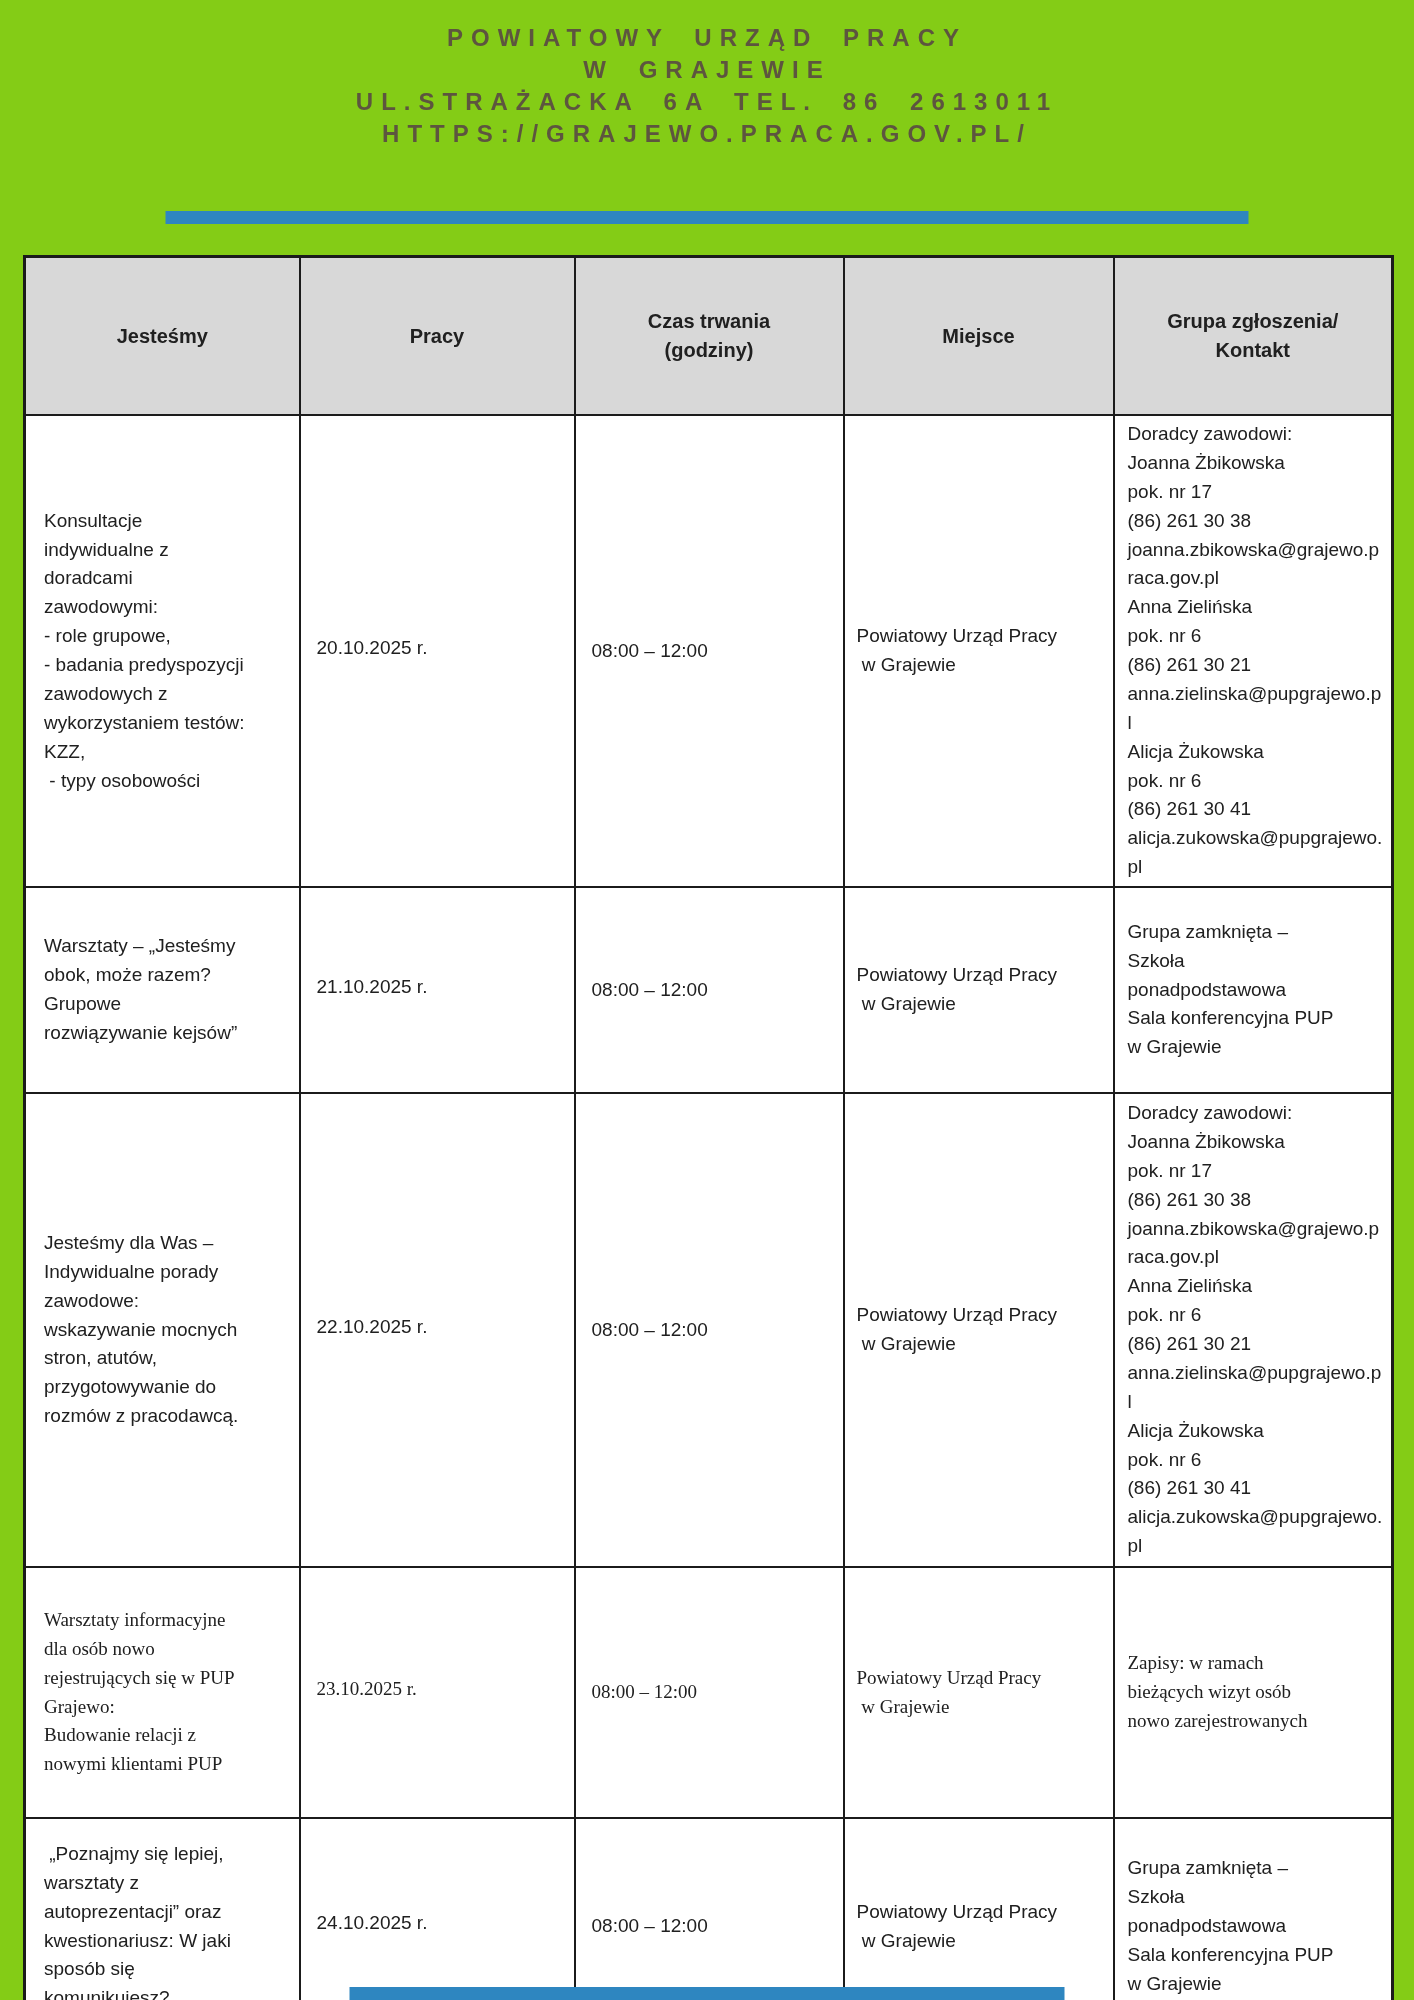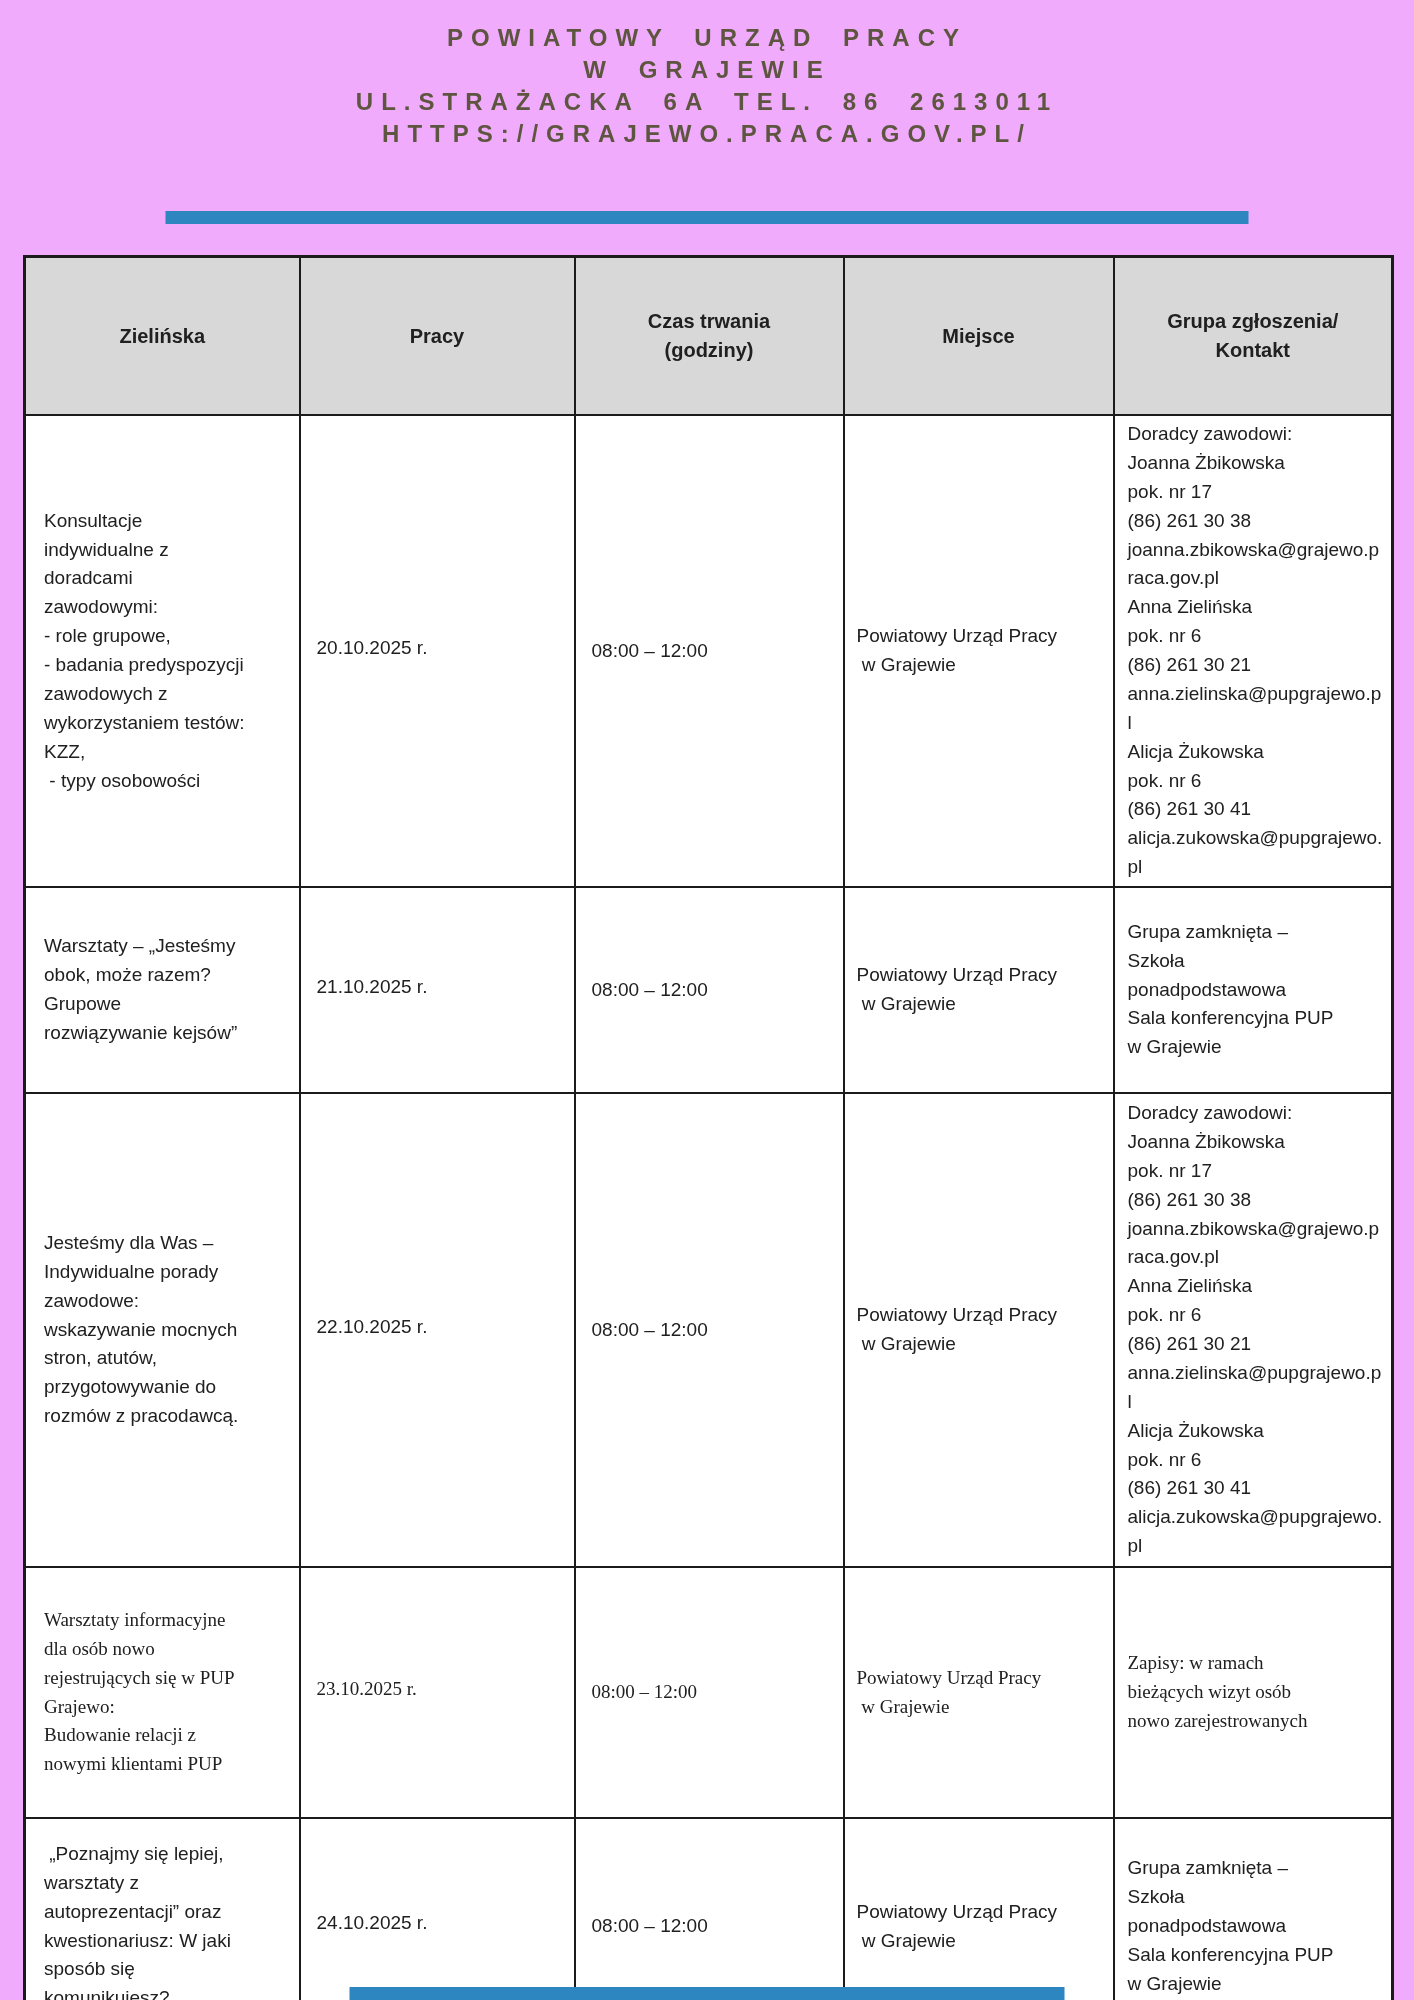--- a/index.html
+++ b/index.html
@@ -1,20 +1,20 @@
 <!DOCTYPE html>
 <html lang="pl"><head>
 <meta charset="utf-8">
 <style>
   html, body { margin: 0; padding: 0; }
   .page {
     position: relative;
     width: 1414px;
     height: 2000px;
-    background: #f0abfc;
+    background: #84cc16;
     overflow: hidden;
     font-family: "Liberation Sans", sans-serif;
   }
   
   .top-header {
     position: absolute;
     top: 0; left: 0; right: 0;
     padding-top: 22px;
     text-align: center;
     color: #5D553F;
@@ -94,21 +94,21 @@
   <table class="schedule">
     <colgroup>
       <col style="width:275px">
         <col style="width:275px">
         <col style="width:269px">
         <col style="width:270px">
         <col style="width:279px">
     </colgroup>
     <thead>
       <tr>
-        <th>Zielińska</th>
+        <th>Jesteśmy</th>
         <th>Pracy</th>
         <th>Czas trwania
 (godziny)</th>
         <th>Miejsce</th>
         <th>Grupa zgłoszenia/
 Kontakt</th>
       </tr>
     </thead>
     <tbody>
       <tr class="r1">

